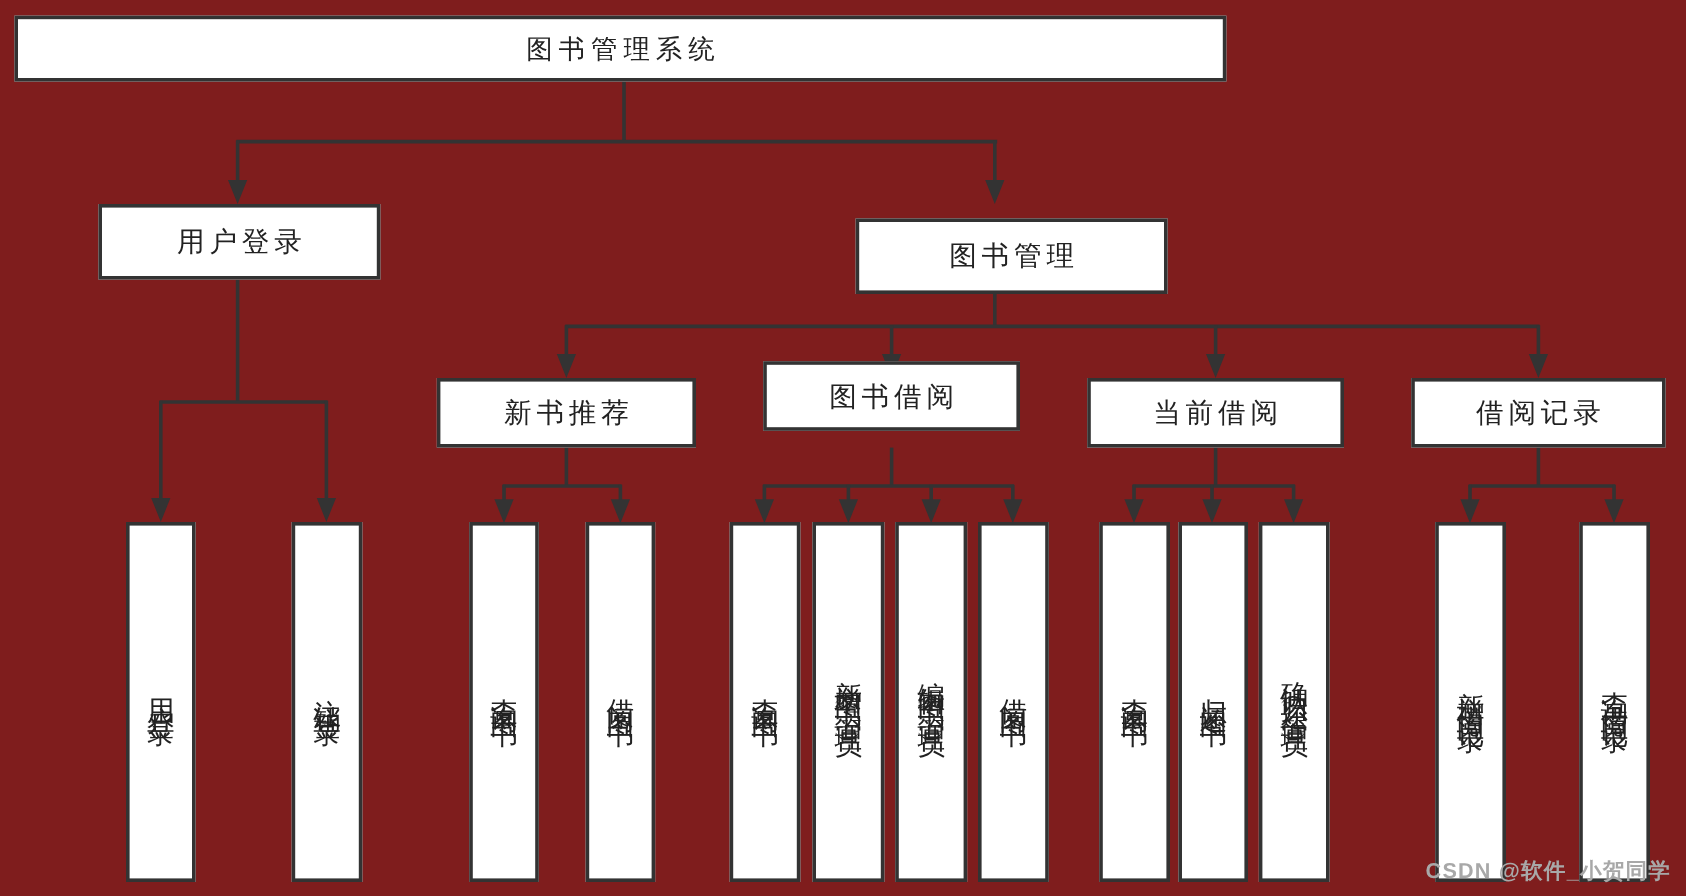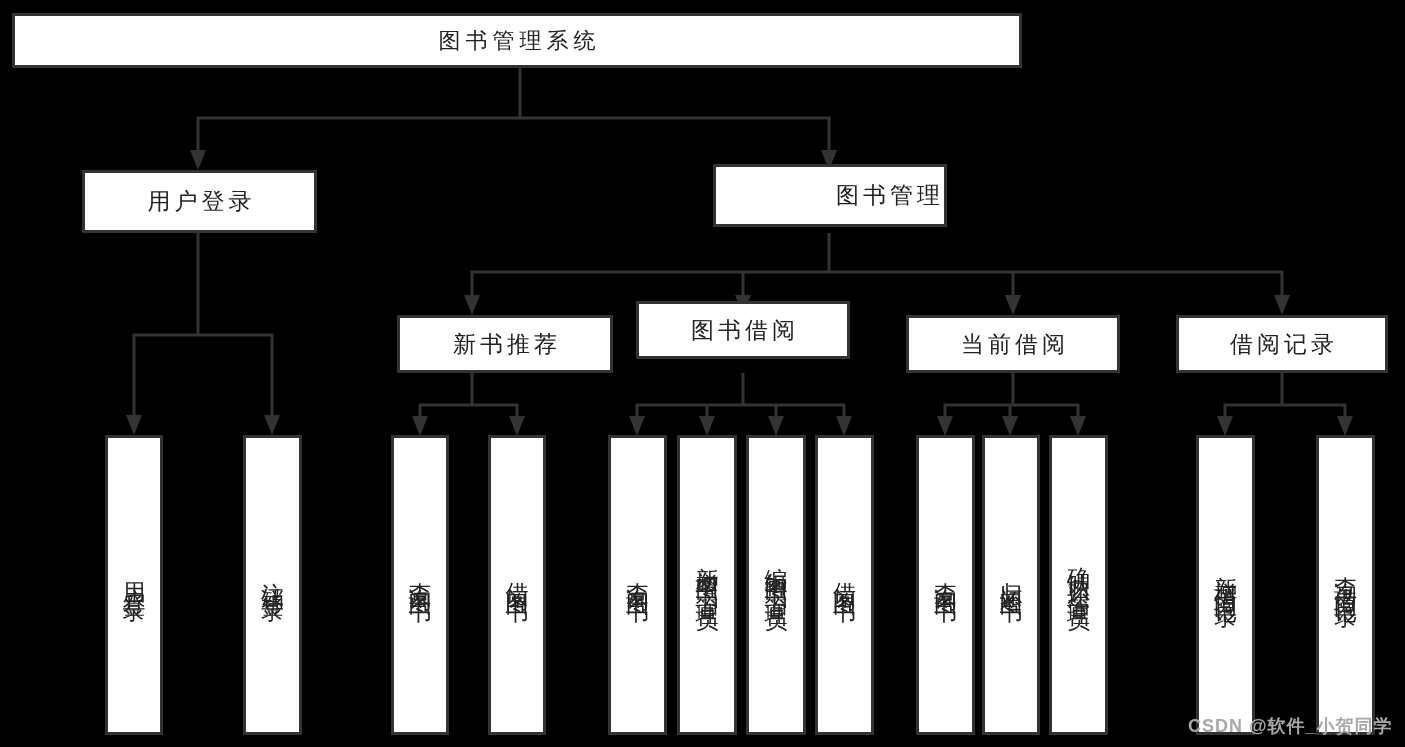--- a/index.html
+++ b/index.html
@@ -1,20 +1,20 @@
 <!DOCTYPE html>
 <html><head>
 <meta charset="utf-8">
 <style>
   html, body { margin: 0; padding: 0; background: #ffffff; }
   #canvas {
     position: relative;
     width: 1405px;
     height: 747px;
-    background: #000000;
+    background: #7f1d1d;
     font-family: "Liberation Sans", "DejaVu Sans", sans-serif;
     overflow: hidden;
   }
   #connectors {
     position: absolute;
     left: 0; top: 0;
     width: 1405px; height: 747px;
     z-index: 1;
   }
   .node {
@@ -35,22 +35,22 @@
     writing-mode: vertical-rl;
     text-orientation: mixed;
     font-size: 23px;
     letter-spacing: 6px;
     line-height: 1;
     white-space: nowrap;
   }
   
   #node-root            { left: 12px;   top: 13px;  width: 1010px; height: 55px; }
   #node-user-login      { left: 82px;   top: 170px; width: 235px;  height: 63px; }
-  #node-book-mgmt       { left: 713px;  top: 164px; width: 234px;  height: 63px; justify-content: flex-end; }
-  #node-new-book-rec    { left: 364px;  top: 315px; width: 216px;  height: 58px; margin-left: 33px; }
+  #node-book-mgmt       { left: 713px;  top: 182px; width: 260px;  height: 63px; }
+  #node-new-book-rec    { left: 364px;  top: 315px; width: 216px;  height: 58px; }
   #node-book-borrow     { left: 636px;  top: 301px; width: 214px;  height: 58px; }
   #node-current-borrow  { left: 906px;  top: 315px; width: 214px;  height: 58px; }
   #node-borrow-record   { left: 1176px; top: 315px; width: 212px;  height: 58px; text-align: center; }
   #leaf-user-login      { left: 105px;  top: 435px; width: 58px; height: 300px; }
   #leaf-logout          { left: 243px;  top: 435px; width: 59px; height: 300px; }
   #leaf-query-book-1    { left: 391px;  top: 435px; width: 58px; height: 300px; }
   #leaf-borrow-book-1   { left: 488px;  top: 435px; width: 58px; height: 300px; }
   #leaf-query-book-2    { left: 608px;  top: 435px; width: 59px; height: 300px; }
   #leaf-add-book        { left: 677px;  top: 435px; width: 60px; height: 300px; }
   #leaf-edit-book       { left: 746px;  top: 435px; width: 60px; height: 300px; }

